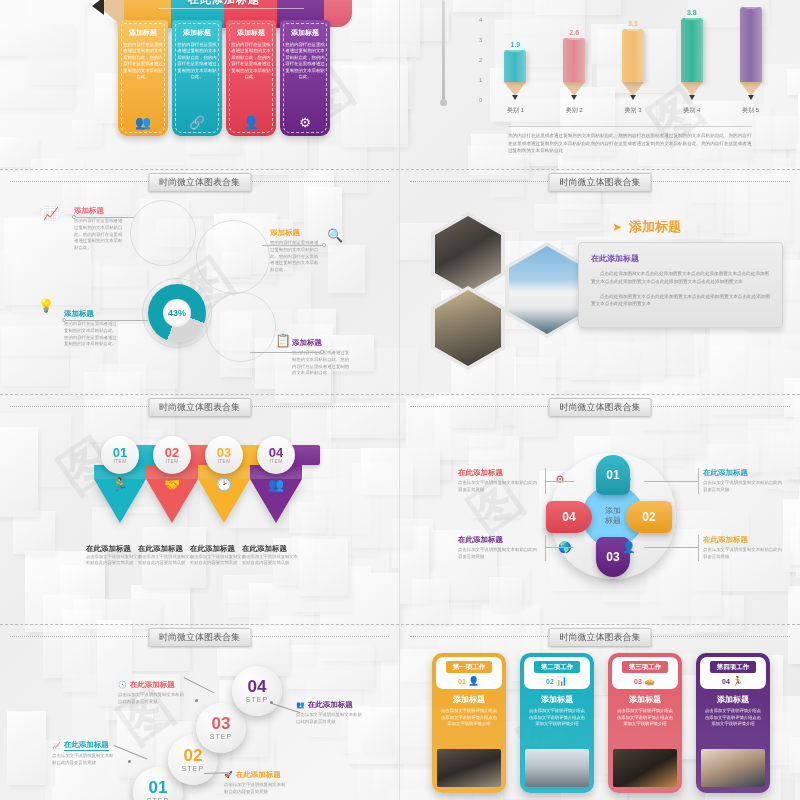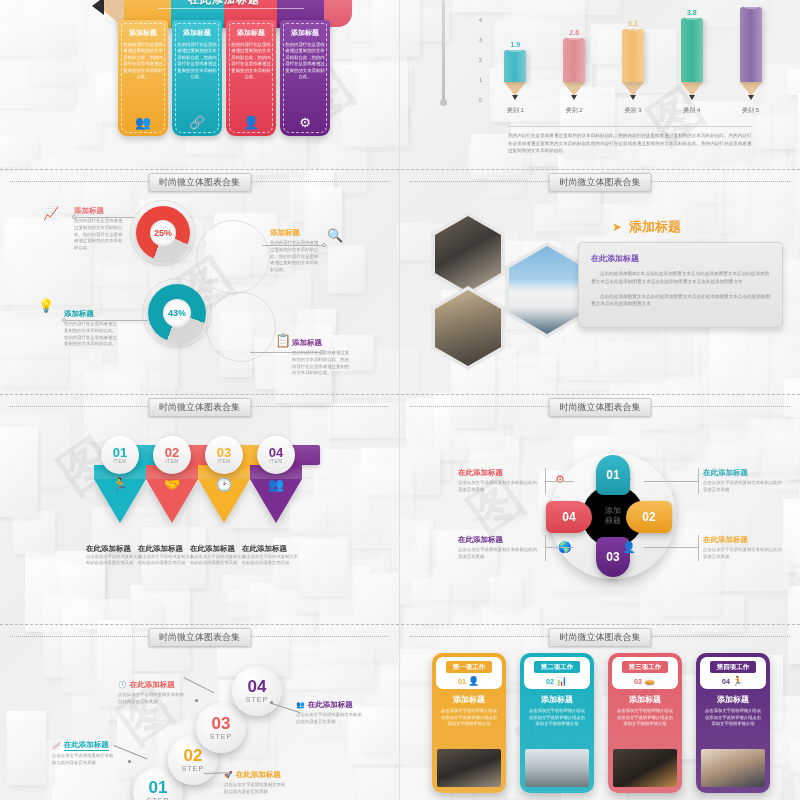--- a/index.html
+++ b/index.html
@@ -110,21 +110,21 @@
     align-items:center; justify-content:center; box-shadow:0 3px 6px rgba(0,0,0,.22); }
   .circ .n { font-size:13px; font-weight:bold; line-height:1; }
   .circ .s { font-size:4.6px; color:#9a9a9a; letter-spacing:.5px; }
   .aicon { position:absolute; width:52px; text-align:center; color:#fff; font-size:13px; }
   .foot-h { font-size:7.5px; font-weight:bold; color:#3c3c3c; }
   .foot-b { font-size:4.3px; line-height:1.5; color:#a2a2a2; }
 
   
   .bigcirc { position:absolute; width:126px; height:126px; border-radius:50%;
     background:linear-gradient(160deg,#fdfdfd,#e6e6e6); box-shadow:0 5px 12px rgba(0,0,0,.2); }
-  .midcirc { position:absolute; width:62px; height:62px; border-radius:50%; background:#000000;
+  .midcirc { position:absolute; width:62px; height:62px; border-radius:50%; background:#7dd3fc;
     display:flex; flex-direction:column; align-items:center; justify-content:center;
     box-shadow:inset 0 0 6px rgba(0,0,0,.1); font-size:8px; color:#6b6b6b; line-height:1.3;font-family:Liberation Serif, serif; }
   .shield { position:absolute; width:34px; height:40px; border-radius:17px 17px 7px 7px;
     display:flex; align-items:center; justify-content:center; color:#fff; font-size:12px;
     font-weight:bold; box-shadow:0 3px 6px rgba(0,0,0,.25); }
   .tabr { position:absolute; width:46px; height:32px; border-radius:16px 6px 6px 16px;
     display:flex; align-items:center; justify-content:center; color:#fff; font-size:12px;
     font-weight:bold; box-shadow:0 3px 6px rgba(0,0,0,.25); }
   .tabl { position:absolute; width:46px; height:32px; border-radius:6px 16px 16px 6px;
     display:flex; align-items:center; justify-content:center; color:#fff; font-size:12px;
@@ -527,26 +527,20 @@
           <span>类别 5</span>
         </div>
       <div class="capbox">您的内容打在这里或者通过复制您的文本后粘贴自此。您的内容打在这里或者通过复制您的文本后粘贴自此。您的内容打在这里或者通过复制您的文本后粘贴自此您的内容打在这里或者通过复制您的文本后粘贴自此。您的内容打在这里或者通过复制您的文本后粘贴自此</div>
     </div>
   </div>
 
   <div class="panel" style="left:0;top:170px;width:399px;height:224px">
     <div class="bline" style="left:10px;right:10px"></div>
     <div class="banner">时尚微立体图表合集</div>
 
-    <div class="donut" style="left:136px;top:36px;width:54px;height:54px;
-      background:conic-gradient(from 200deg,#E8453C 0 275deg,#D6D6D6 275deg 360deg)">
-      <div class="hole" style="width:26px;height:26px">
-        <span class="pc" style="color:#E8453C">25%</span>
-      </div>
-    </div>
     <div class="dring" style="left:130px;top:30px;width:66px;height:66px"></div>
     <div class="ico-sk" style="position:absolute;left:43px;top:36px">📈</div>
     <div style="position:absolute;left:74px;top:36px">
       <div class="lbl-t" style="color:#EC6B73">添加标题</div>
       <div class="lbl-b" style="width:50px">您的内容打在这里或者通过复制您的文本后粘贴自此。您的内容打在这里或者通过复制您的文本后粘贴自此。</div>
     </div>
     <div class="leadline" style="left:76px;top:47px;width:58px"></div>
     <div class="dot" style="left:72px;top:45px"></div>
 
     <div class="dring" style="left:196px;top:50px;width:74px;height:74px"></div>

